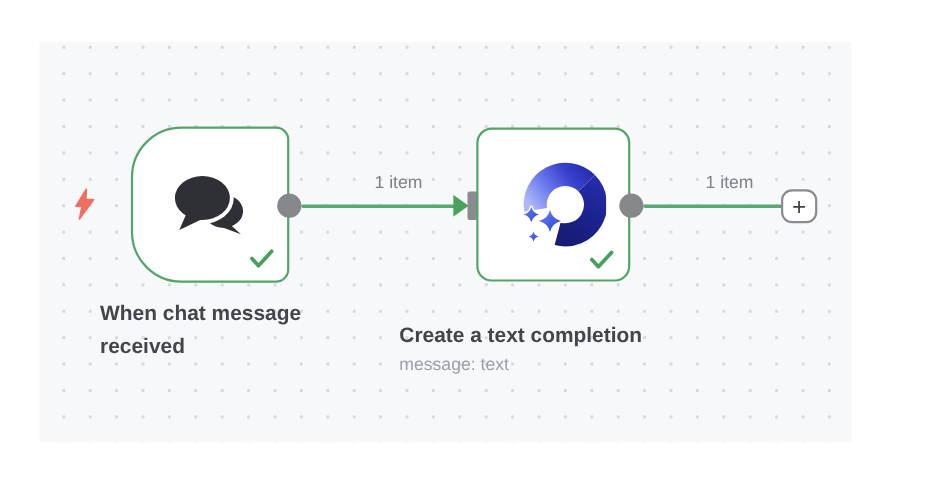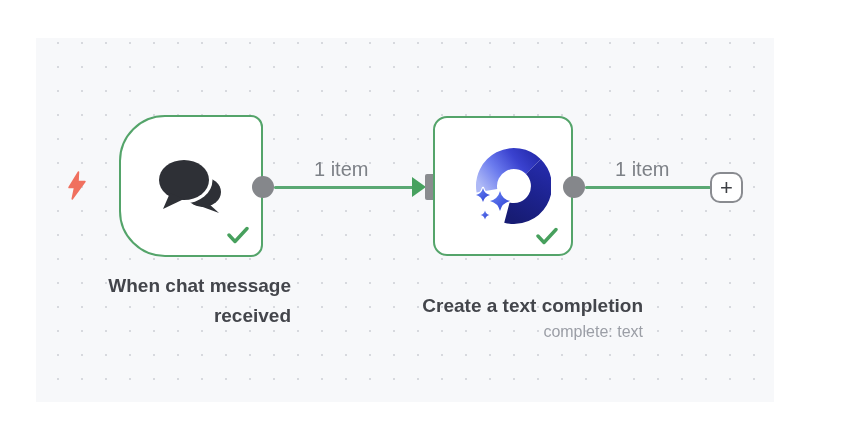--- a/index.html
+++ b/index.html
@@ -11,29 +11,29 @@
   
   .node{position:absolute;background:#ffffff;border:2px solid #54a46a;box-sizing:border-box;
     display:flex;align-items:center;justify-content:center;}
   .node-trigger{left:83px;top:77px;width:144px;height:142px;border-radius:46px 12px 12px 46px;}
   .node-square{left:397px;top:78px;width:140px;height:140px;border-radius:14px;}
   .check{position:absolute;width:22px;height:18px;}
   
   .out-dot{position:absolute;width:22px;height:22px;border-radius:50%;background:#85878b;}
   .in-rect{position:absolute;width:10px;height:26px;background:#8a8c8f;border-radius:2px;}
   .conn{position:absolute;height:3px;background:#5aa873;border-radius:2px;}
-  .conn-label{position:absolute;width:70px;text-align:left;font-size:20px;color:#7d8187;}
+  .conn-label{position:absolute;width:70px;text-align:right;font-size:16px;color:#7d8187;}
   .arrow{position:absolute;width:14px;height:20px;}
   
   .add-btn{position:absolute;left:674px;top:134px;width:33px;height:31px;background:#ffffff;
     border:2px solid #898b90;border-radius:10px;box-sizing:border-box;color:#3e4045;
     font-size:22px;font-weight:400;line-height:25px;text-align:center;padding:0;cursor:pointer;
     font-family:"Liberation Sans","DejaVu Sans",sans-serif;}
   
-  .node-label{position:absolute;text-align:right;color:#43454b;font-size:19px;font-weight:600;
+  .node-label{position:absolute;text-align:left;color:#43454b;font-size:19px;font-weight:600;
     line-height:30px;}
   .node-label .sub{font-size:16px;font-weight:400;color:#9b9ea6;line-height:20px;margin-top:1px;}
   .label-trigger{left:55px;top:233px;width:200px;}
   .label-ai{left:327px;top:233px;width:280px;margin-top:20px;}
   .bolt{position:absolute;left:31px;top:133px;width:20px;height:29px;}
 </style>
 </head>
 <body>
 
 <div class="page">
@@ -105,17 +105,17 @@
 
     <div class="out-dot" style="left:527px;top:138px"></div>
     <div class="conn" style="left:549px;top:148px;width:126px"></div>
     <div class="conn-label" style="left:579px;top:120px">1 item</div>
 
     <button class="add-btn">+</button>
 
     <div class="node-label label-trigger">When chat message received</div>
     <div class="node-label label-ai">
       <div>Create a text completion</div>
-      <div class="sub">complete: text</div>
+      <div class="sub">message: text</div>
     </div>
 
   </div>
 </div>
 
 </body></html>

